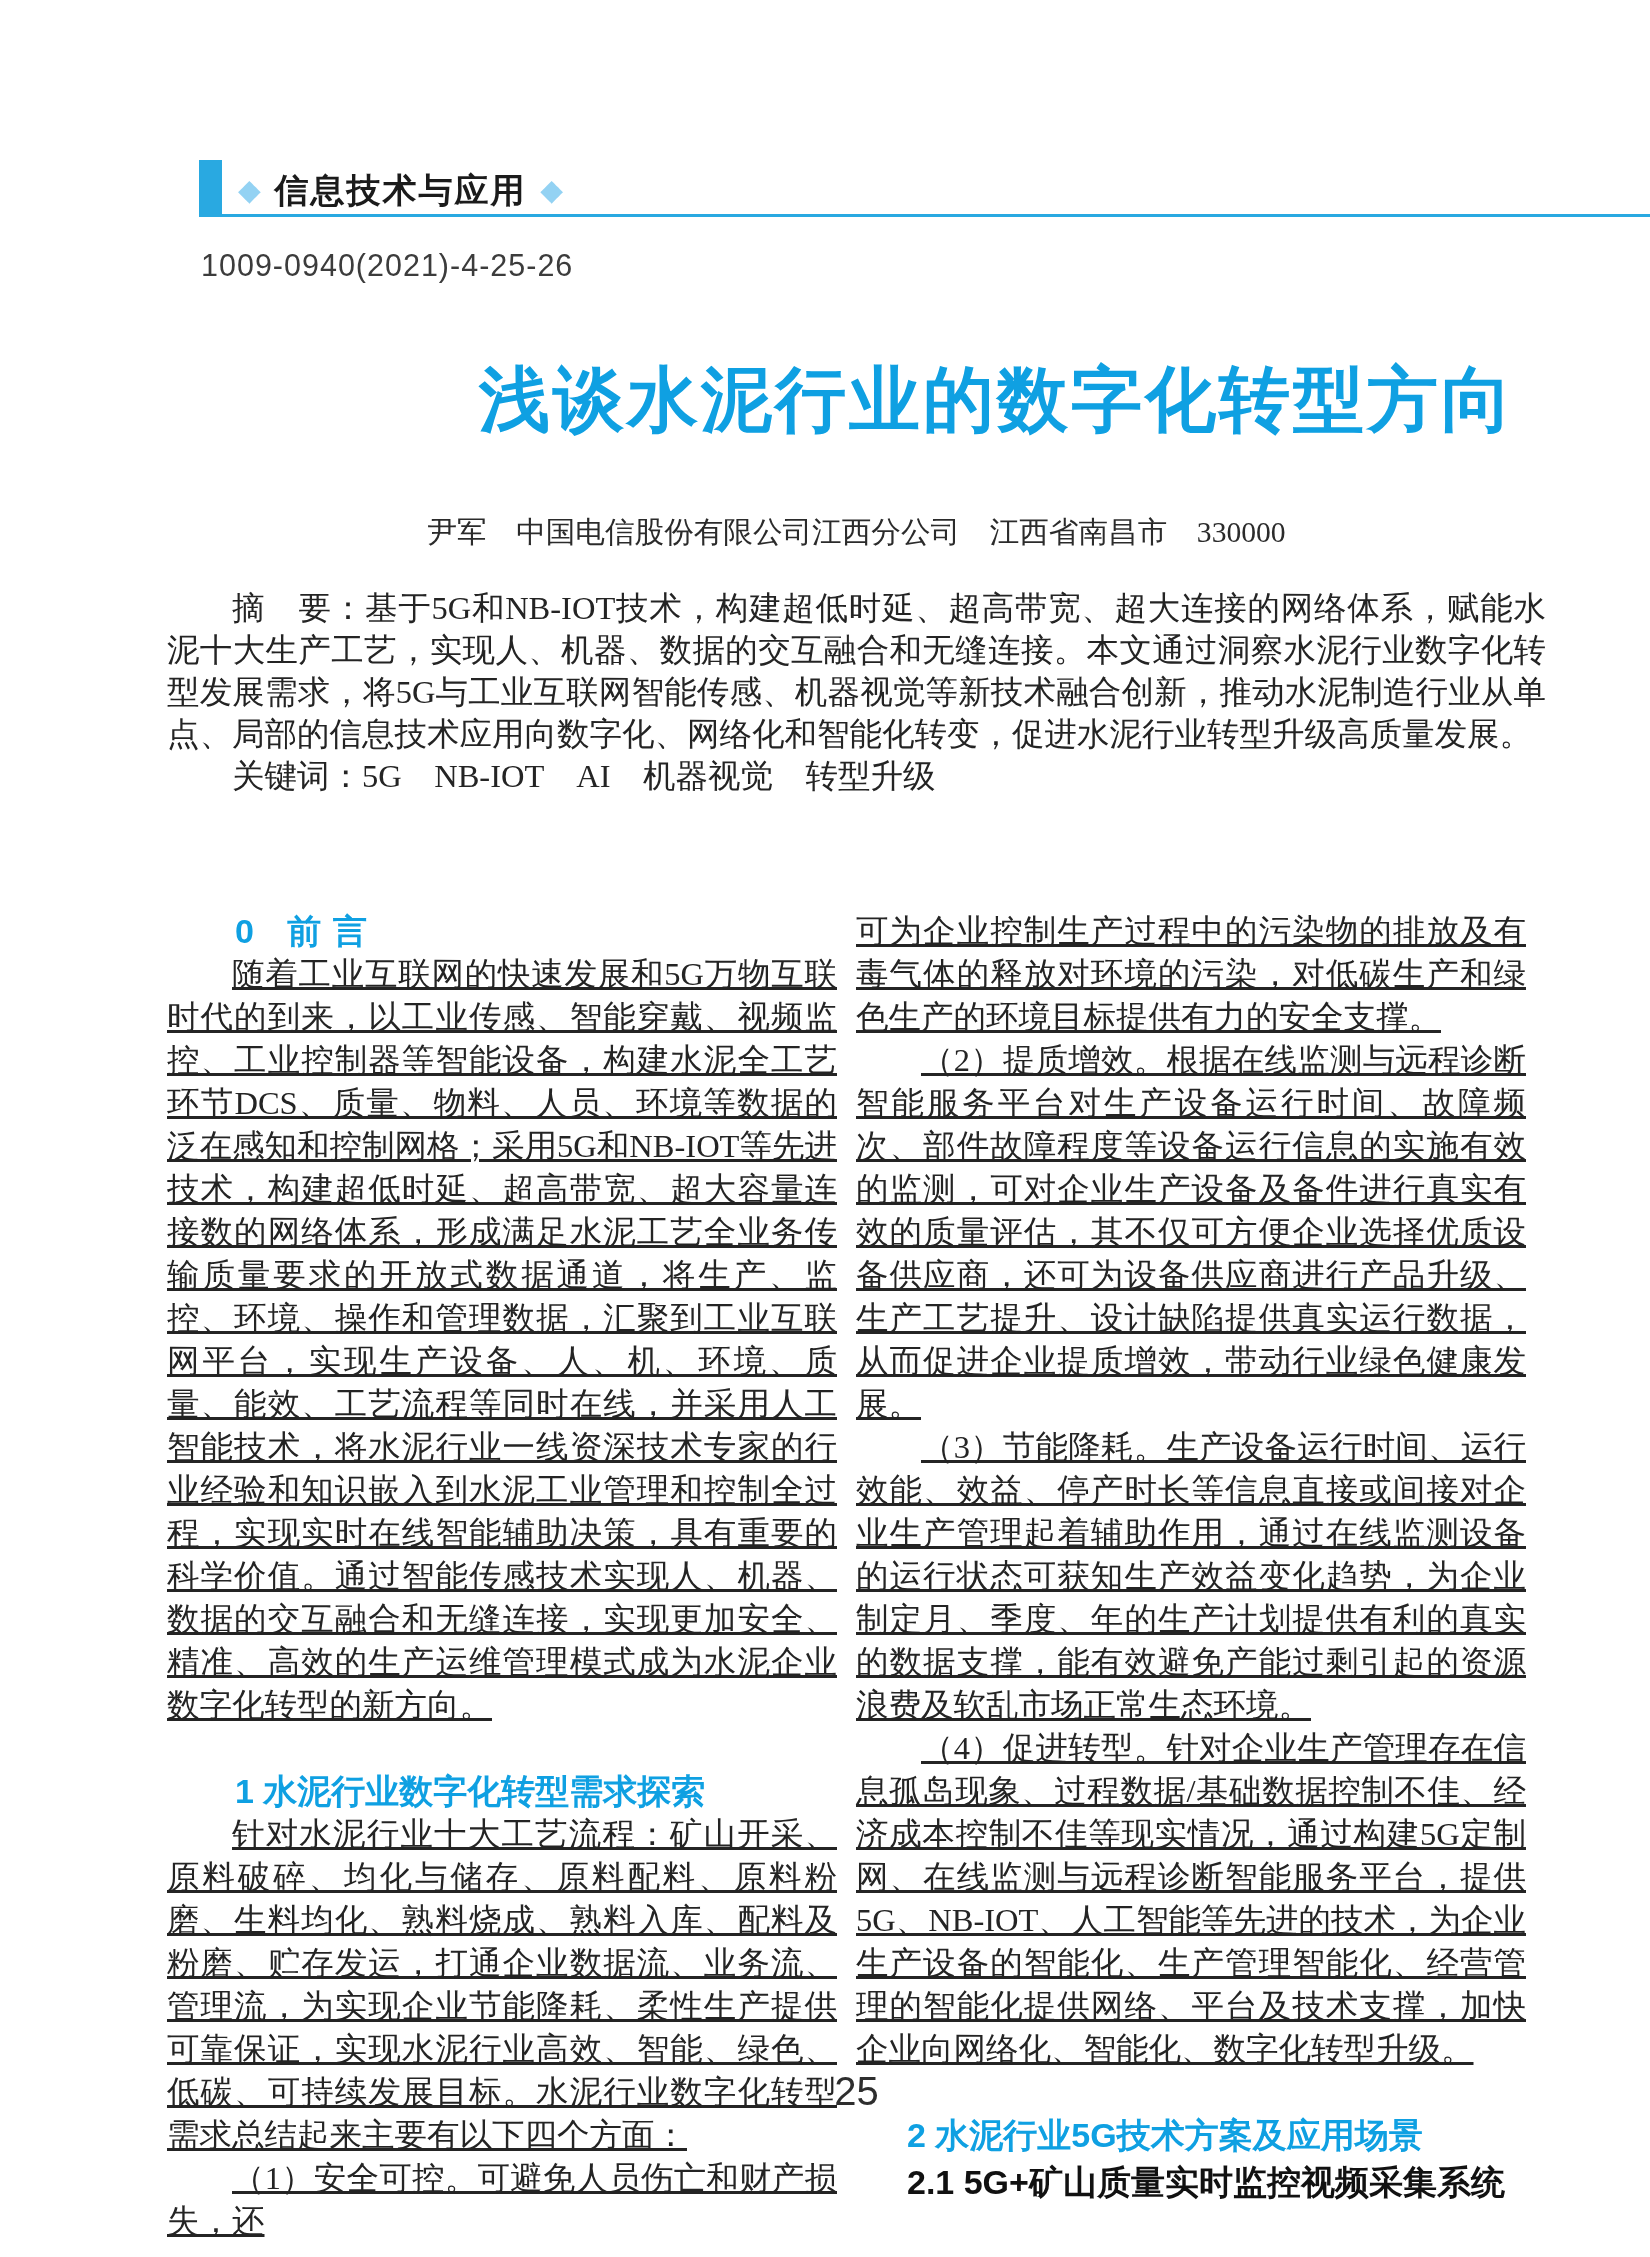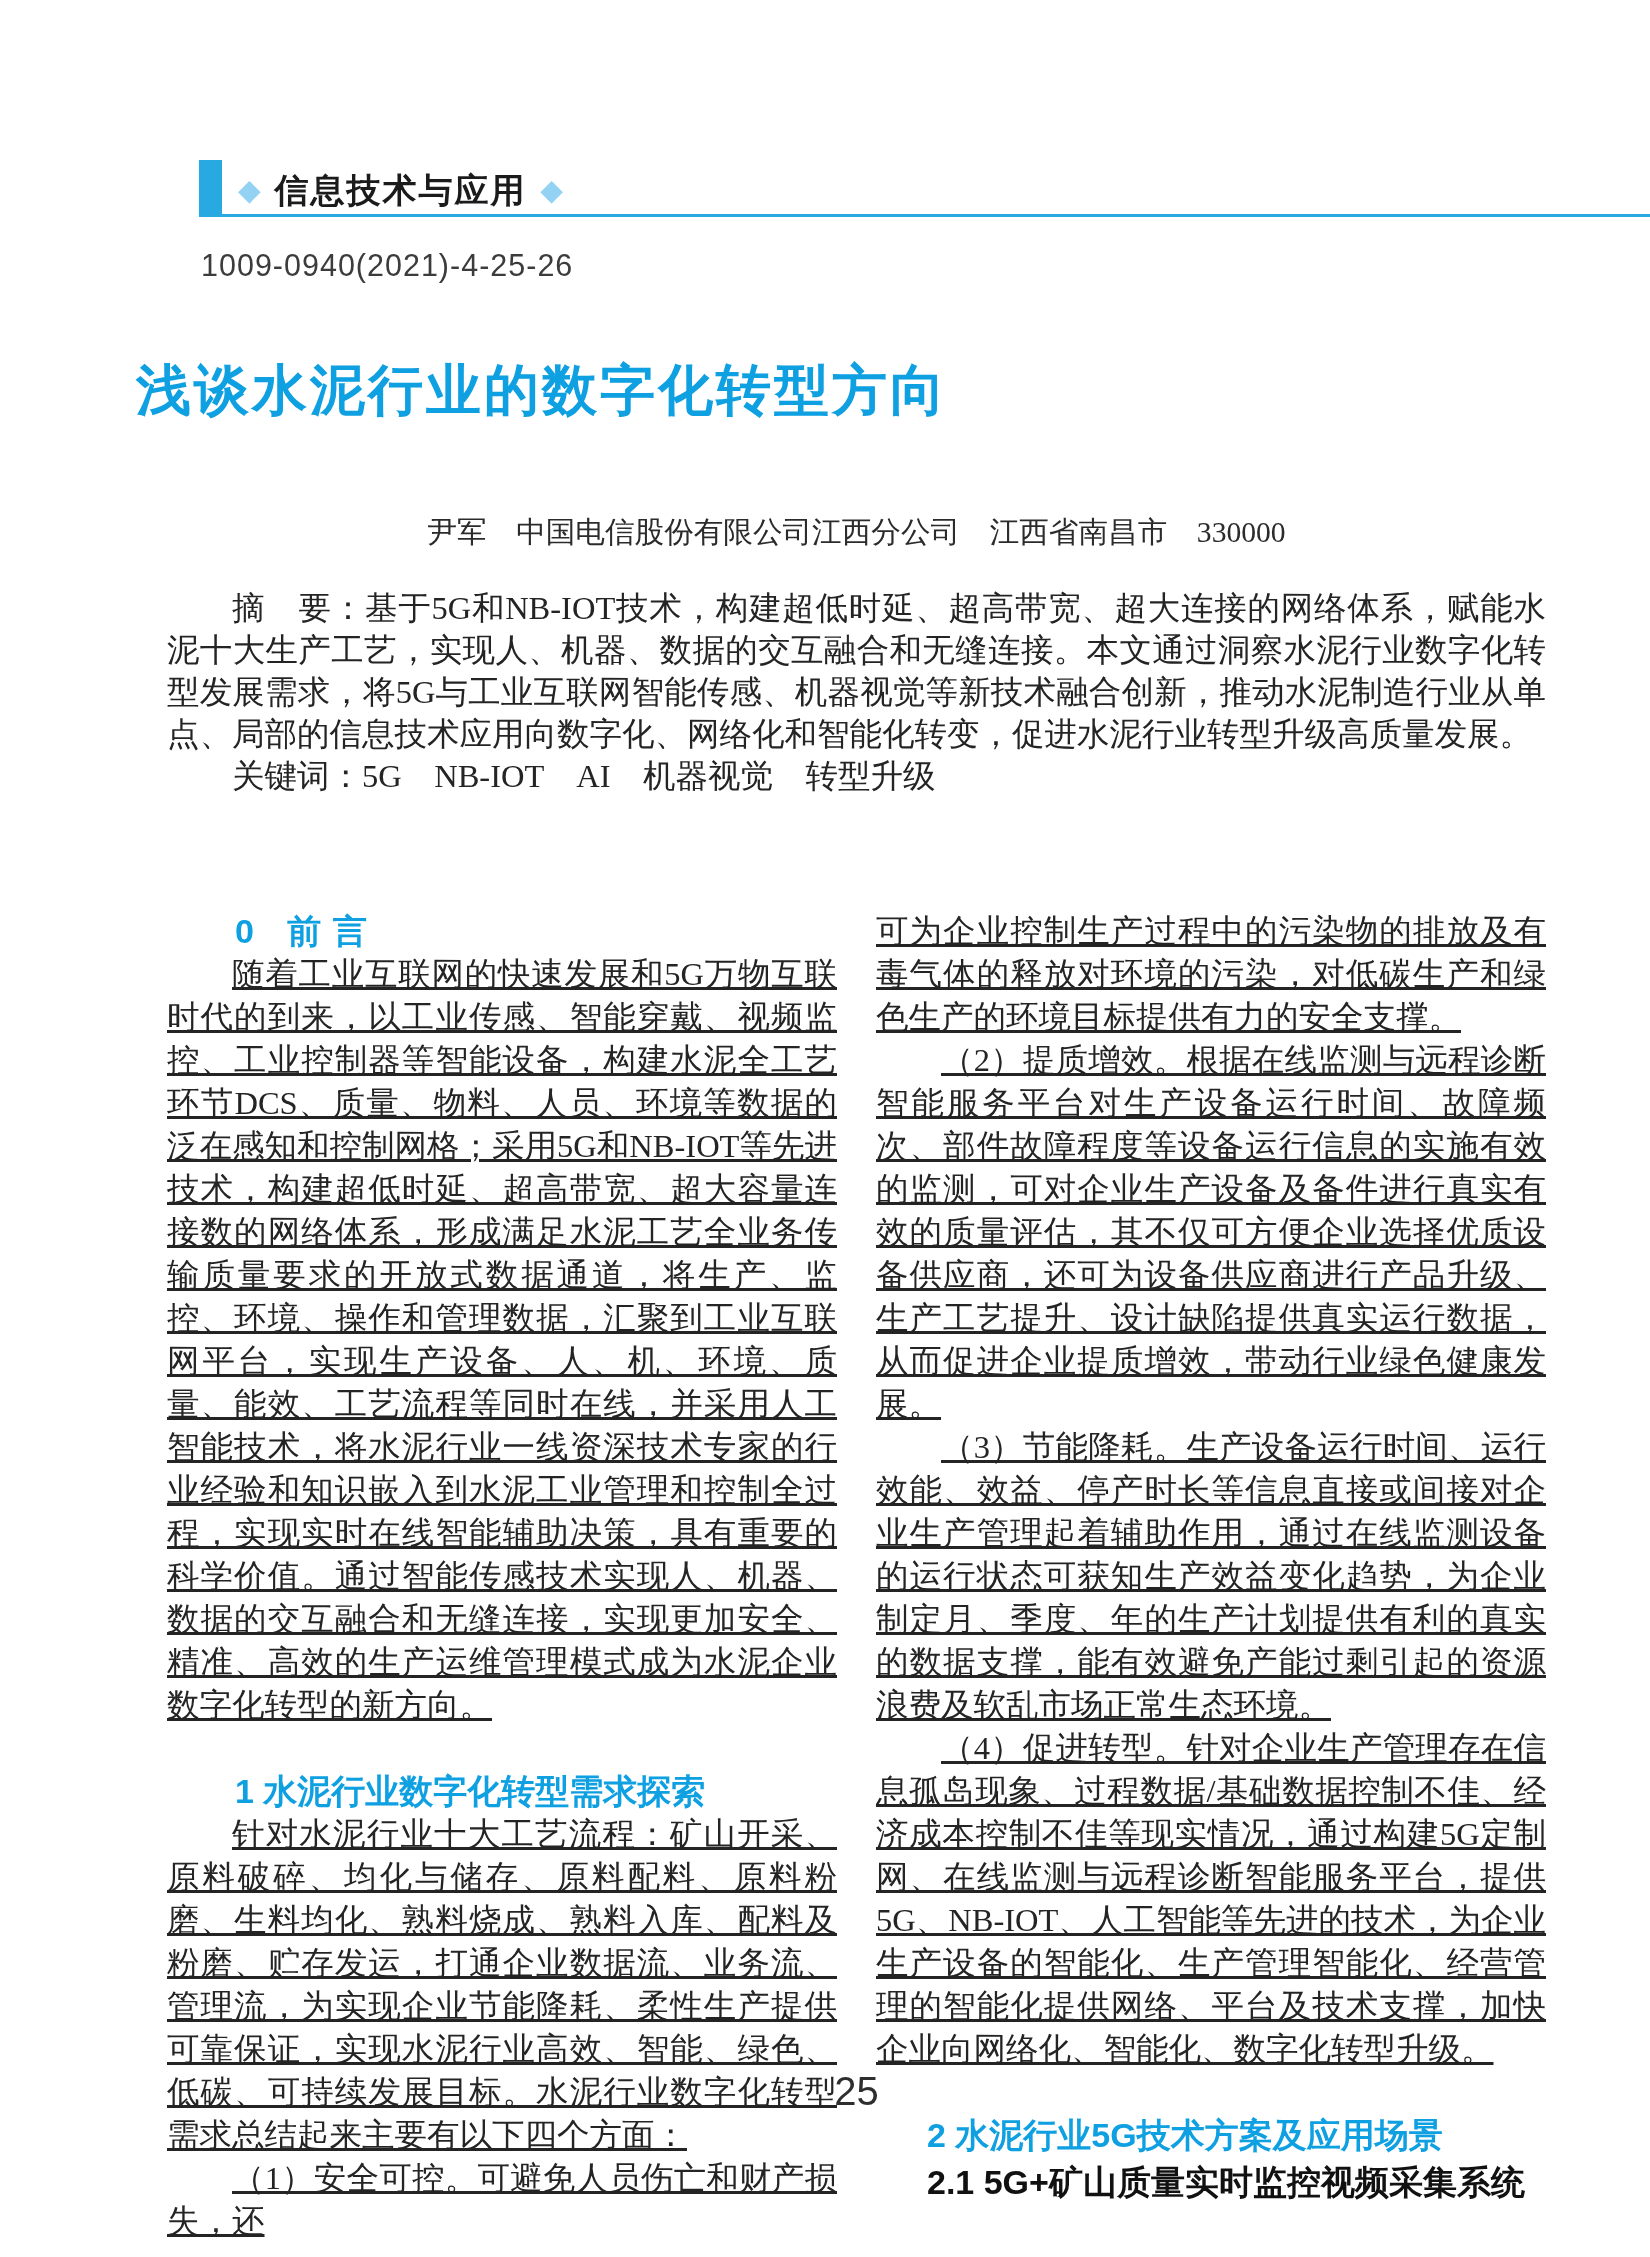--- a/index.html
+++ b/index.html
@@ -20,37 +20,37 @@
   .header-rule { position:absolute; left:199px; right:0; top:214px; height:3px; background:#29a9e1; }
 
   
   .article-no {
     position:absolute; left:201px; top:248px;
     font-family:Liberation Sans, sans-serif;
     font-size:30.5px; color:#3c3c3c; letter-spacing:1px;
   }
   .title {
     position:absolute; left:136px; width:1379px; top:359px; margin:0;
-    text-align:left; font-family:"Liberation Sans","DejaVu Sans",sans-serif;
-    font-weight:bold; font-size:55px; color:#0fa0e2; letter-spacing:3px; line-height:1.15;
+    text-align:right; font-family:"Liberation Sans","DejaVu Sans",sans-serif;
+    font-weight:bold; font-size:71px; color:#0fa0e2; letter-spacing:3px; line-height:1.15;
   }
   .byline {
     position:absolute; left:167px; width:1379px; top:512px;
     text-align:center; font-size:29.6px; color:#2b2b2b;
   }
 
   .abstract {
     position:absolute; left:167px; width:1379px; top:587px;
     font-size:32.5px; line-height:42px; text-align:justify;
   }
   .abstract p { margin:0; text-indent:2em; }
   .abstract b { font-weight:normal; }
 
   
-  .columns { position:absolute; left:167px; top:910px; width:1379px; display:flex; gap:39px; }
+  .columns { position:absolute; left:167px; top:910px; width:1379px; display:flex; gap:19px; }
   .col { width:670px; font-size:32.5px; line-height:43px; text-align:justify; color:#242424; }
   .col p { margin:0; text-indent:2em;text-decoration:underline; }
   .col p.cont { text-indent:0; }
 
   .sec {
     margin:0; font-family:"Liberation Sans","DejaVu Sans",sans-serif;
     font-size:34px; line-height:43px; font-weight:bold; text-align:left;
   }
   .sec.blue { color:#0fa0e2; }
   .sec.dark { color:#111111; }

